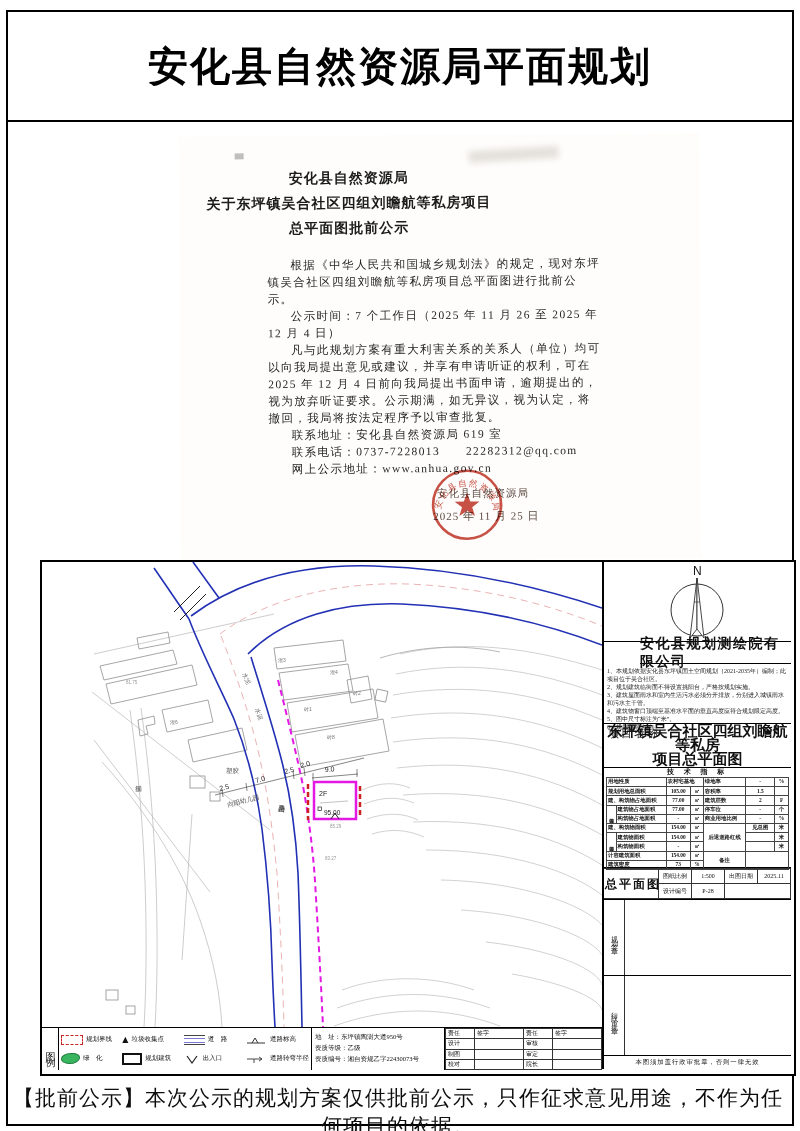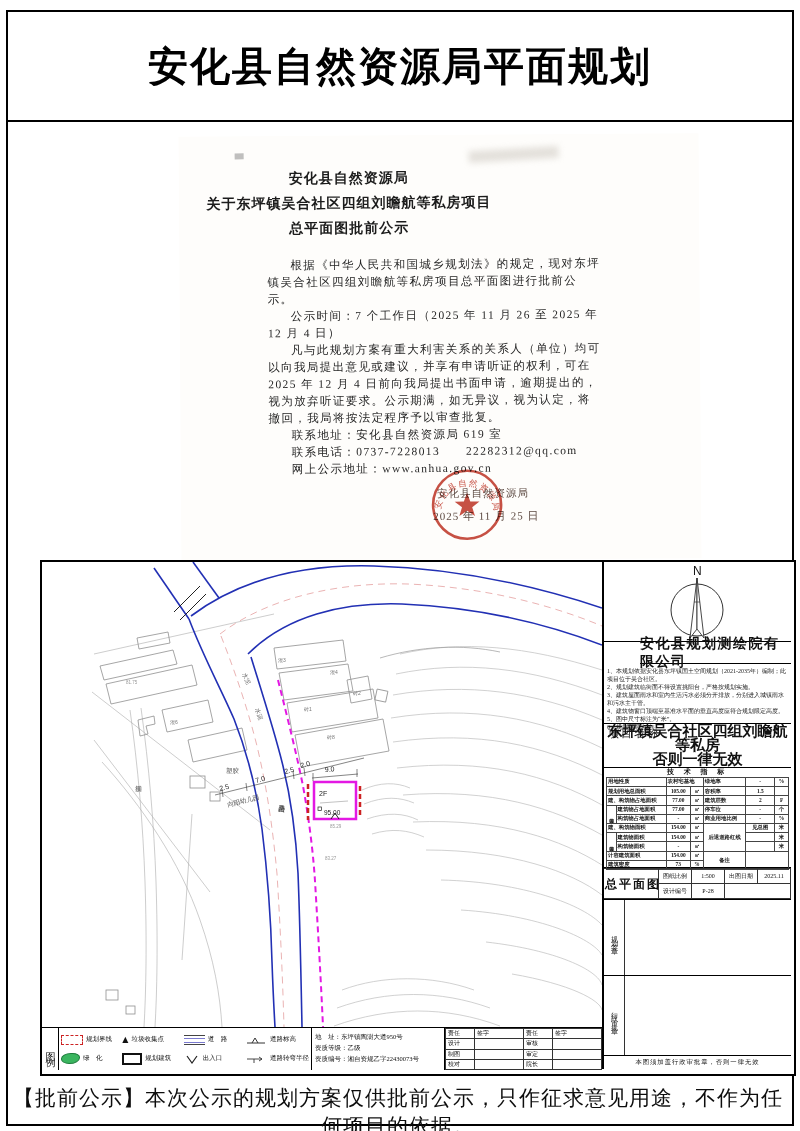--- a/index.html
+++ b/index.html
@@ -346,21 +346,21 @@
         <div>2、规划建筑临街面不得设置挑阳台，严格按规划实施。</div>
         <div>3、建筑屋面雨水和室内生活污水必须分开排放，分别进入城镇雨水和污水主干管。</div>
         <div>4、建筑物窗口顶端至基准水平面的垂直高度应符合规划限定高度。</div>
         <div>5、图中尺寸标注为“米”。</div>
         <div>6、规划期限为2年。</div>
       </div>
       <div class="rp-sec rp-project">
         <div class="plabel">项目名称</div>
         <div class="pname">
           <div>东坪镇吴合社区四组刘瞻航等私房</div>
-          <div>否则一律无效</div>
+          <div>项目总平面图</div>
         </div>
       </div>
       <div class="rp-sec rp-tech">
         <div class="tech-title">技 术 指 标</div>
         <table class="tech">
           <colgroup>
               <col style="width:9px">
               <col style="width:47px">
               <col style="width:23px">
               <col style="width:12px">

